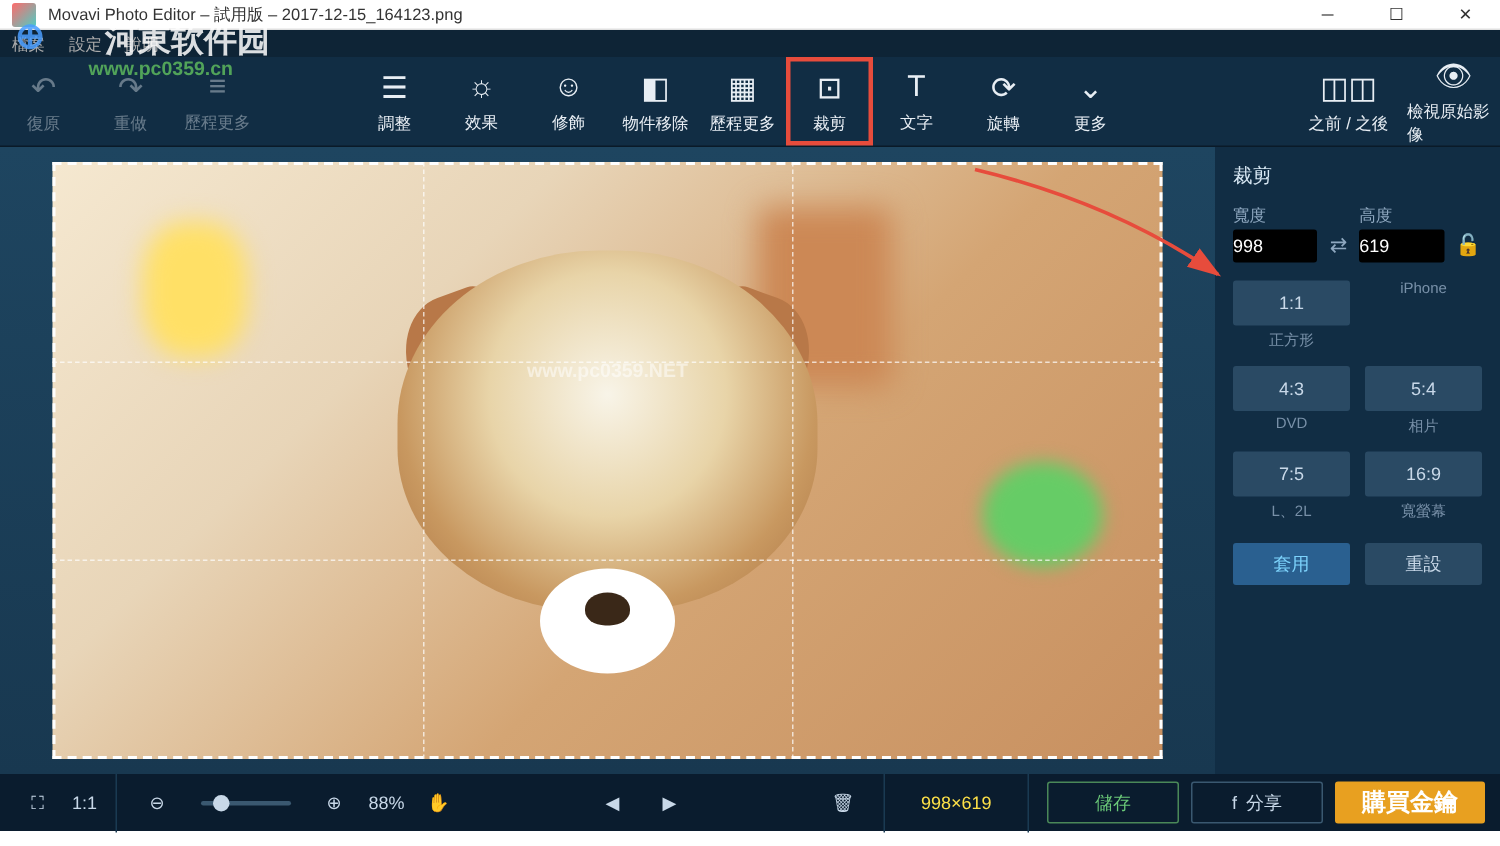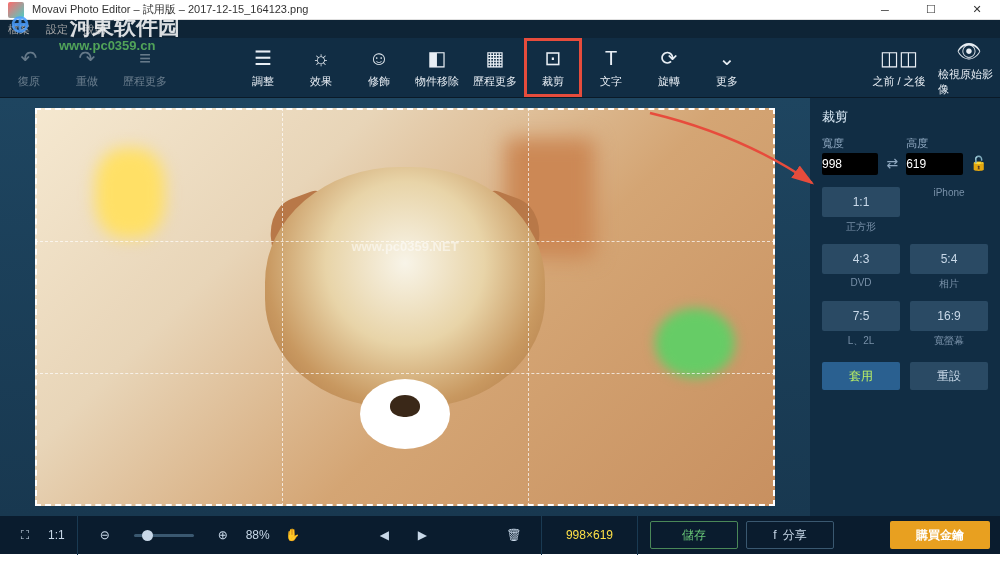--- a/index.html
+++ b/index.html
@@ -56,32 +56,32 @@
     .dim-label { font-size: 11px; color: #8fa8c0; margin-bottom: 2px; text-align: left; }
     .dim-input { width: 100%; height: 22px; background: #000000; border: none; color: #fff; text-align: left; font-size: 12px; border-radius: 2px; }
     .dim-swap { color: #8fa8c0; font-size: 14px; padding-top: 14px; }
     .dim-lock { color: #8fa8c0; font-size: 14px; padding-top: 14px; }
     .ratio-grid { display: grid; grid-template-columns: 1fr 1fr; gap: 10px; margin-bottom: 14px; }
     .ratio-cell { text-align: center; }
     .ratio-btn { width: 100%; height: 30px; background: #2a4a64; border: none; color: #c8d8e8; font-size: 12px; border-radius: 2px; cursor: pointer; margin-bottom: 3px; }
     .ratio-sublabel { font-size: 10px; color: #7890a8; }
     .action-row { display: flex; gap: 10px; }
     .action-btn { flex: 1; height: 28px; border: none; font-size: 12px; border-radius: 2px; cursor: pointer; }
-    .action-apply { background: #2a6090; color: #bef264; }
+    .action-apply { background: #2a6090; color: #7dd3fc; }
     .action-reset { background: #2a4a64; color: #c8d8e8; }
     
     .statusbar { height: 38px; background: #0a1c2e; display: flex; align-items: center; padding: 0 10px; gap: 8px; color: #c8d8e8; font-size: 12px; }
     .sb-btn { width: 30px; height: 28px; display: flex; align-items: center; justify-content: center; cursor: pointer; color: #c8d8e8; }
     .sb-zoom-slider { width: 60px; height: 3px; background: #3a5870; border-radius: 2px; position: relative; margin: 0 6px; }
     .sb-zoom-thumb { position: absolute; left: 8px; top: -4px; width: 11px; height: 11px; background: #c8d8e8; border-radius: 50%; }
     .sb-spacer { flex: 1; }
     .sb-dims { color: #fde047; margin: 0 12px; }
     .sb-save { width: 88px; height: 28px; background: transparent; border: 1px solid #4a8858; color: #6ac878; font-size: 12px; cursor: pointer; border-radius: 2px; }
     .sb-share { width: 88px; height: 28px; background: transparent; border: 1px solid #3a5870; color: #c8d8e8; font-size: 12px; cursor: pointer; border-radius: 2px; display: flex; align-items: center; justify-content: center; gap: 6px; }
-    .sb-buy { width: 100px; height: 28px; background: #e8a020; border: none; color: #fff; font-size: 12px; font-weight: bold; cursor: pointer; border-radius: 2px; margin-left: 48px; }
+    .sb-buy { width: 100px; height: 28px; background: #e8a020; border: none; color: #fff; font-size: 16px; font-weight: bold; cursor: pointer; border-radius: 2px; }
   </style>
 </head>
 <body>
 
 <div class="titlebar">
   <div class="titlebar-icon"></div>
   <div class="titlebar-title">Movavi Photo Editor – 試用版 – 2017-12-15_164123.png</div>
   <div class="win-controls">
     <div class="win-btn">─</div>
     <div class="win-btn">☐</div>

